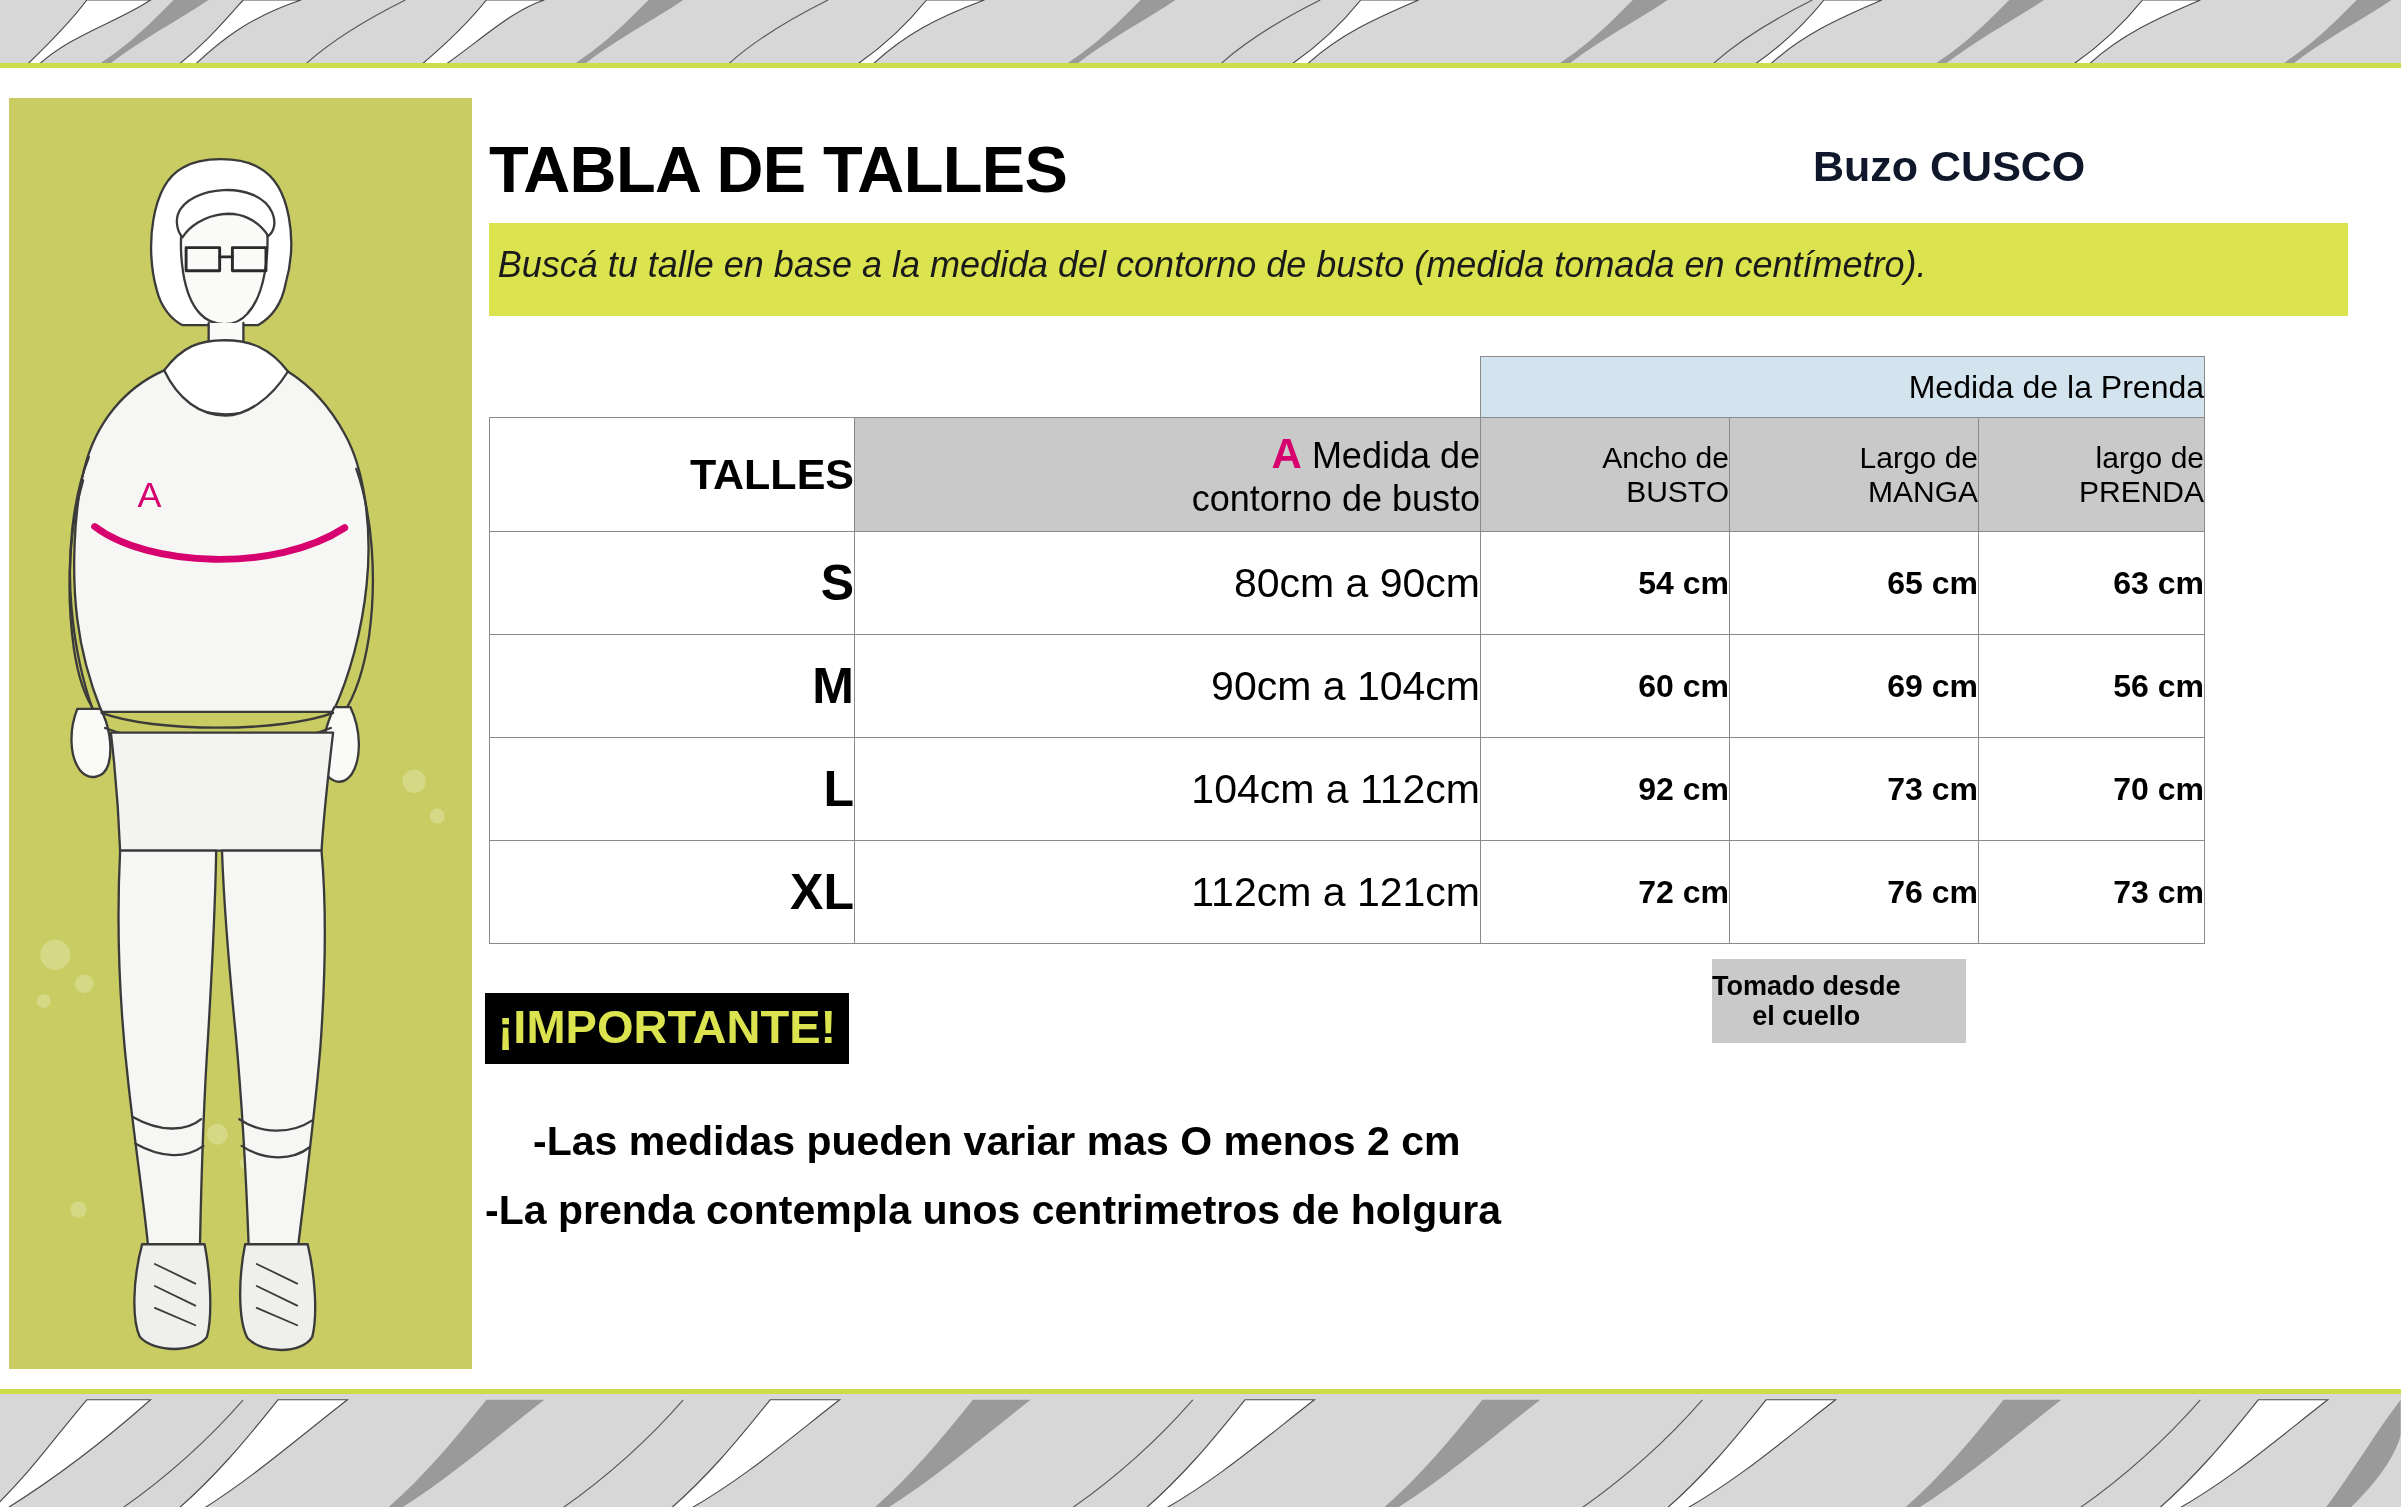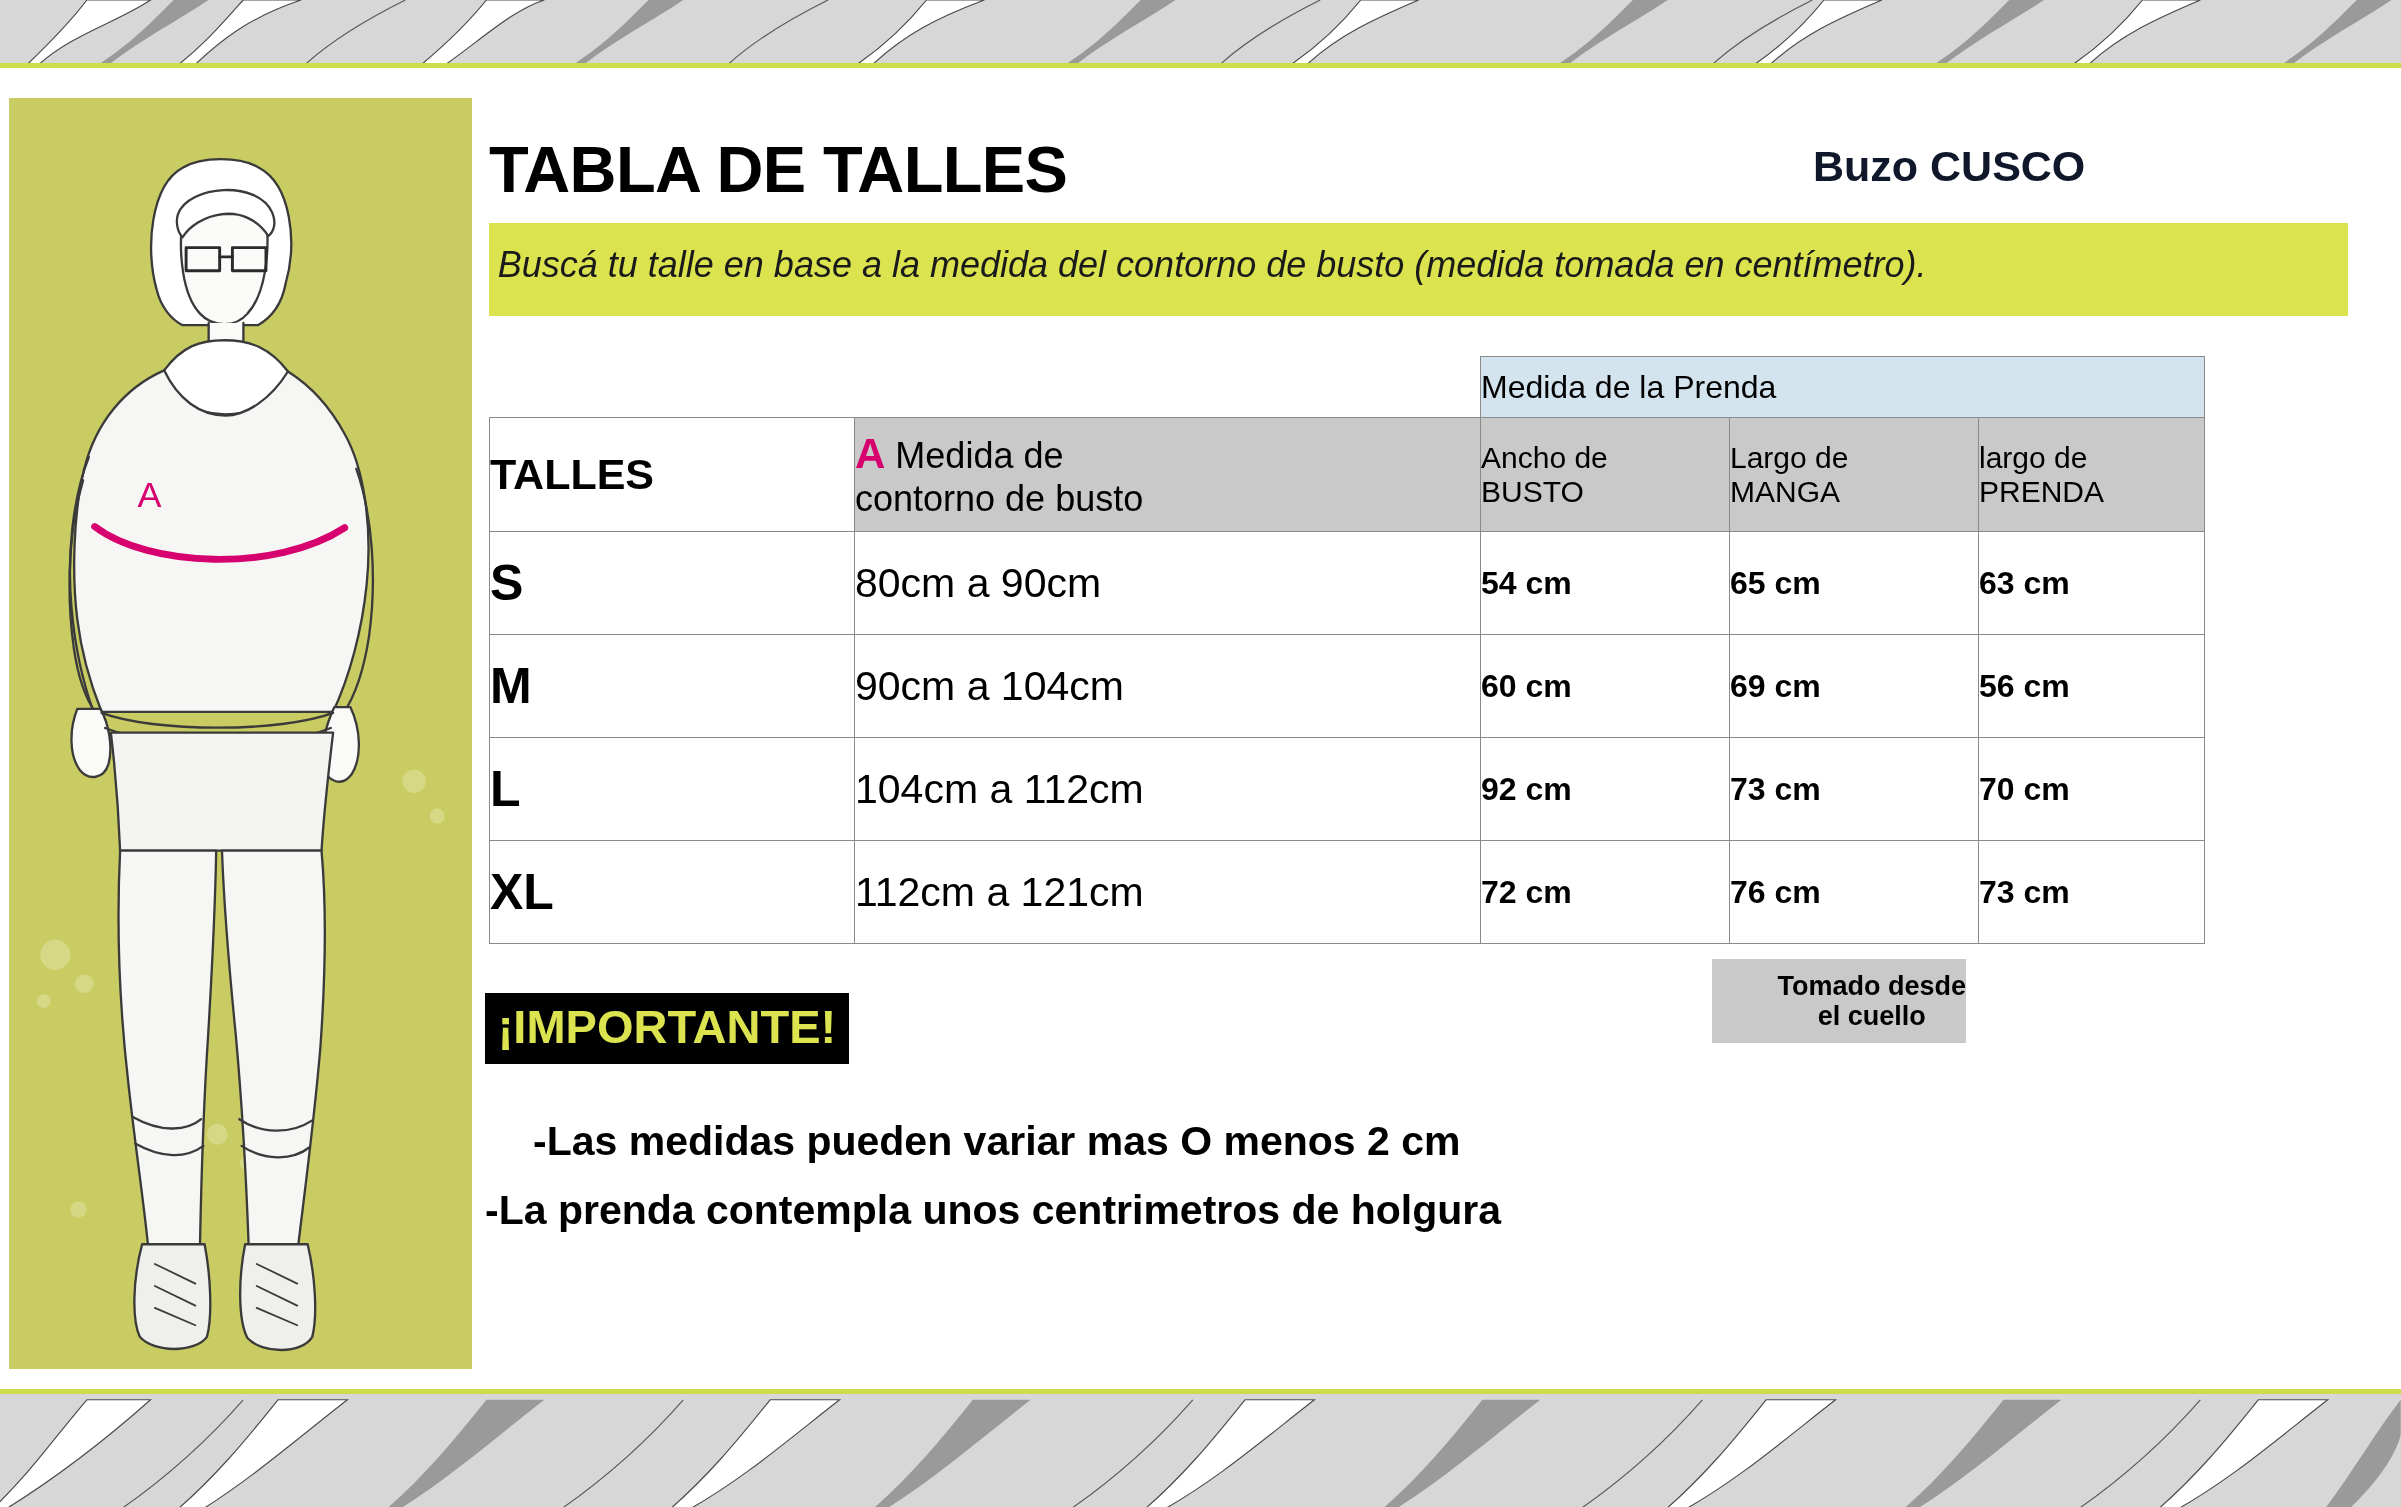--- a/index.html
+++ b/index.html
@@ -73,21 +73,21 @@
     left: 489px; top: 356px;
     width: 1714px;
   }
   table.sizes {
     border-collapse: collapse;
     width: 1714px;
     table-layout: fixed;
   }
   table.sizes td, table.sizes th {
     border: 1.7px solid #8a8a8a;
-    text-align: left;
+    text-align: right;
     vertical-align: middle;
     color: #000;
     padding: 0;
   }
   .col-talles { width: 365px; }
   .col-busto  { width: 626px; }
   .col-ancho  { width: 249px; }
   .col-largom { width: 249px; }
   .col-largop { width: 226px; }
 
@@ -118,21 +118,21 @@
   .row-s td, .row-m td, .row-l td, .row-xl td { background: #ffffff; }
 
   .note-cuello {
     position: absolute;
     left: 1712px; top: 959px;
     width: 254px; height: 84px;
     background: #c9c9c9;
     font-size: 27px;
     font-weight: bold;
     line-height: 1.12;
-    display: flex; align-items: center; justify-content: flex-end;
+    display: flex; align-items: center; justify-content: flex-start;
     text-align: center;
     color: #000;
   }
 
   
   .important-badge {
     position: absolute;
     left: 485px; top: 993px;
     background: #000;
     color: #dbe44f;

